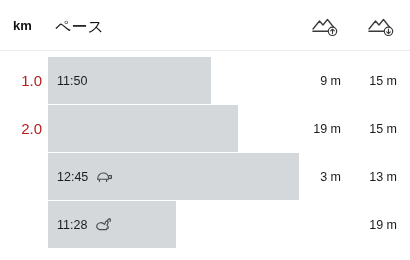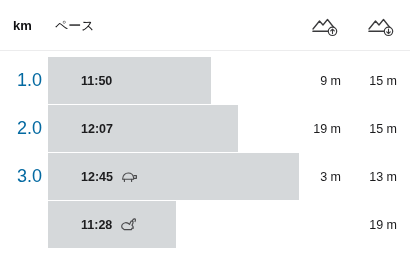--- a/index.html
+++ b/index.html
@@ -37,21 +37,21 @@
     top: 18px;
     font-size: 13px;
     font-weight: bold;
     letter-spacing: -0.1px;
     color: #111113;
   }
   .hdr-pace {
     position: absolute;
     left: 55px;
     top: 17px;
-    font-size: 13px;
+    font-size: 16px;
     font-weight: 400;
     color: #111113;
     text-align: right;
   }
   .hdr-icon {
     position: absolute;
     top: 16px;
     width: 30px;
     height: 22px;
   }
@@ -73,44 +73,43 @@
 
   .km {
     position: absolute;
     left: 0;
     top: 0;
     width: 42px;
     height: 47px;
     display: flex;
     align-items: center;
     justify-content: flex-end;
-    font-size: 18px;
-    color: #0369a1;
+    font-size: 15px;
+    color: #b91c1c;
   }
 
   .bar {
     position: absolute;
     left: 48px;
     top: 0;
     height: 47px;
     background: #d5d8da;
   }
   .pace {
     position: absolute;
     left: 57px;
     top: 0;
     height: 47px;
     display: flex;
     align-items: center;
     gap: 7px;
     font-size: 12.5px;
-    font-weight: 700;
+    font-weight: 400;
     color: #1c1c1e;
     white-space: nowrap;
-    margin-left: 24px;
   }
   .badge-icon {
     display: inline-block;
     width: 19px;
     height: 17px;
     line-height: 0;
   }
   .badge-icon svg { display: block; }
 
   .elev {
@@ -162,30 +161,25 @@
       <span>11:50</span>
 
     </div>
     <div class="elev gain">9 m</div>
     <div class="elev loss">15 m</div>
   </div>
 
   <div class="row row-1">
     <div class="km">2.0</div>
     <div class="bar" style="width: 190px;"></div>
-    <div class="pace">
-      <span>12:07</span>
-
-    </div>
     <div class="elev gain">19 m</div>
     <div class="elev loss">15 m</div>
   </div>
 
   <div class="row row-2">
-    <div class="km">3.0</div>
     <div class="bar" style="width: 251px;"></div>
     <div class="pace">
       <span>12:45</span>
       <span class="badge-icon">
         <svg width="19" height="17" viewBox="0 0 19 17">
           <path d="M2.6 11.2 C2.6 7.3 5.3 5.0 8.2 5.0 C11.0 5.0 13.3 7.0 13.6 10.0 L13.6 11.2 Z" fill="none" stroke="#4a4a4c" stroke-width="1.15" stroke-linejoin="round"></path>
           <path d="M13.6 7.6 L16.4 7.6 L16.4 10.3 L13.6 10.3" fill="none" stroke="#4a4a4c" stroke-width="1.15" stroke-linejoin="round"></path>
           <line x1="4.4" y1="11.3" x2="4.4" y2="13.4" stroke="#4a4a4c" stroke-width="1.15" stroke-linecap="round"></line>
           <line x1="11.6" y1="11.3" x2="11.6" y2="13.4" stroke="#4a4a4c" stroke-width="1.15" stroke-linecap="round"></line>
         </svg>

